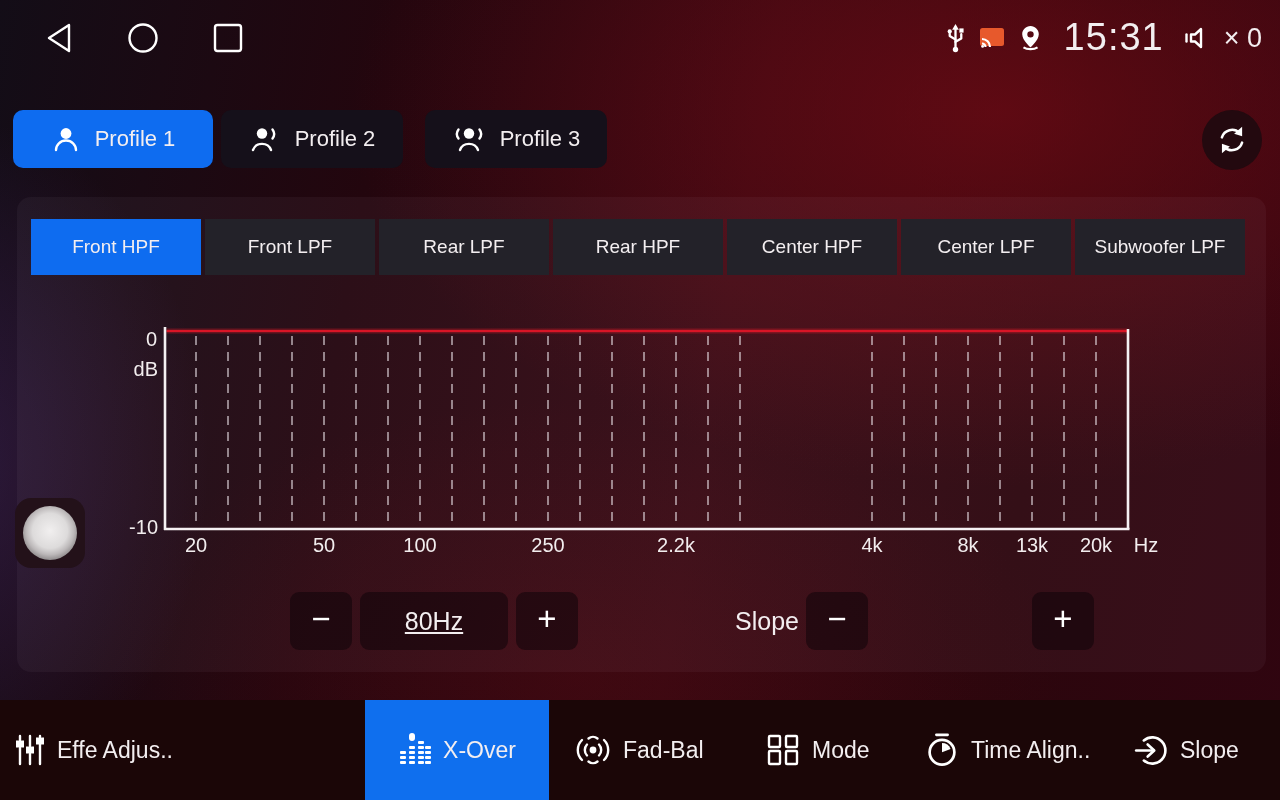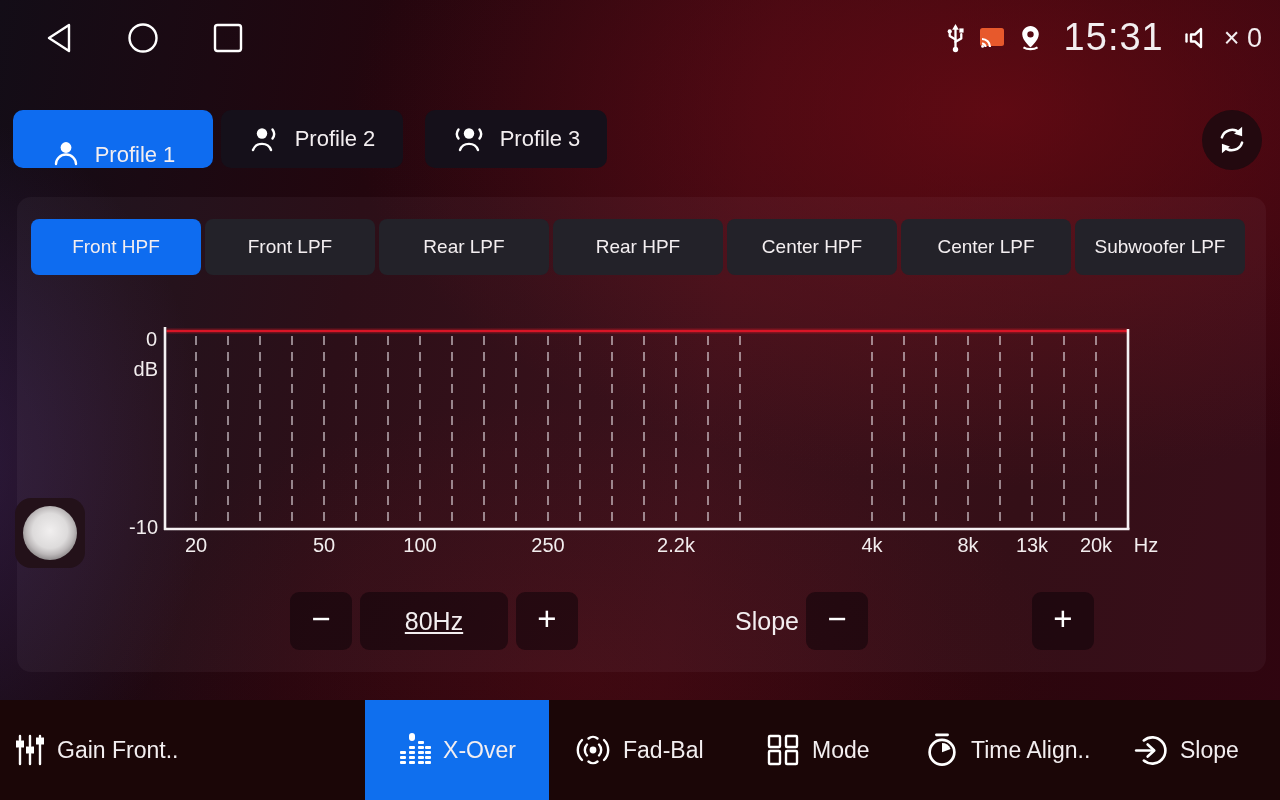--- a/index.html
+++ b/index.html
@@ -17,30 +17,30 @@
   
   .status-bar{position:absolute;left:0;top:0;right:0;height:76px;text-decoration:underline;}
   .nav-left{position:absolute;left:44px;top:0;height:76px;display:flex;align-items:center;gap:52px;}
   .status-right{position:absolute;right:18px;top:0;height:76px;display:flex;align-items:center;gap:11px;}
   .time{font-size:38px;font-weight:400;letter-spacing:1px;margin:0 6px 2px 8px;}
   .vol-text{font-size:27px;margin-left:2px;}
 
   
   .profile-btn{position:absolute;top:110px;height:58px;border-radius:10px;display:flex;align-items:center;
     justify-content:center;gap:14px;background:#15101a;cursor:pointer;}
-  .profile-btn.active{background:#0e6cf0;align-items:flex-end;}
+  .profile-btn.active{background:#0e6cf0;}
   .profile-btn .lbl{font-size:22px;}
   .refresh-btn{position:absolute;top:110px;right:18px;width:60px;height:60px;border-radius:50%;
     background:#23090f;display:flex;align-items:center;justify-content:center;cursor:pointer;}
 
   
   .panel{position:absolute;left:17px;top:197px;width:1249px;height:475px;border-radius:14px;
     background:rgba(252,238,244,0.045);}
   .tabs{position:absolute;left:31px;top:219px;width:1214px;display:flex;gap:4px;}
-  .tab{flex:1 1 0;height:56px;border-radius:8px;background:#232229;display:flex;align-items:center;
+  .tab{flex:1 1 0;height:56px;border-radius:0;background:#232229;display:flex;align-items:center;
     justify-content:center;font-size:19px;cursor:pointer;white-space:nowrap;}
   .tab.active{background:#0e6cf0;}
 
   .chart-svg{position:absolute;left:0;top:300px;pointer-events:none;}
   .grid-line{stroke:rgba(238,232,236,.55);stroke-width:2;stroke-dasharray:9 7;}
   .axis{stroke:#f5f1f3;stroke-width:2.6;}
   .curve-glow{stroke:rgba(225,25,40,.35);stroke-width:5;}
   .curve{stroke:#d81526;stroke-width:2;}
   .tick-txt{fill:#f2edee;font-size:20px;font-family:"Liberation Sans",sans-serif;}
 
@@ -218,21 +218,21 @@
     <div class="nav-item" style="left:14px">
       <svg width="32" height="34" viewBox="0 0 32 34">
         <path class="ico" stroke-width="2.4" d="M6,3 V34 M16,3 V34 M26,3 V34" opacity="0"></path>
         <path class="ico" stroke-width="2.6" d="M6,15 V31 M6,3 V7"></path>  
           <rect x="2" y="7.5" width="8" height="7" fill="#fff"></rect>
         <path class="ico" stroke-width="2.6" d="M16,3 V13 M16,21 V31"></path>
           <rect x="12" y="13.5" width="8" height="7" fill="#fff"></rect>
         <path class="ico" stroke-width="2.6" d="M26,11 V31 M26,3 V4"></path> 
           <rect x="22" y="4.5" width="8" height="7" fill="#fff"></rect>
       </svg>
-      <span class="lbl">Gain Front..</span>
+      <span class="lbl">Effe Adjus..</span>
     </div>
 
 
     <div class="nav-item active" style="left:365px;width:184px">
       <svg width="34" height="34" viewBox="0 0 34 34">
         <g fill="#fff">
           <rect x="2" y="18" width="6" height="3" rx="1"></rect>
             <rect x="2" y="23" width="6" height="3" rx="1"></rect>
             <rect x="2" y="28" width="6" height="3" rx="1"></rect>
           <rect x="11" y="0" width="6" height="8" rx="3"></rect>

